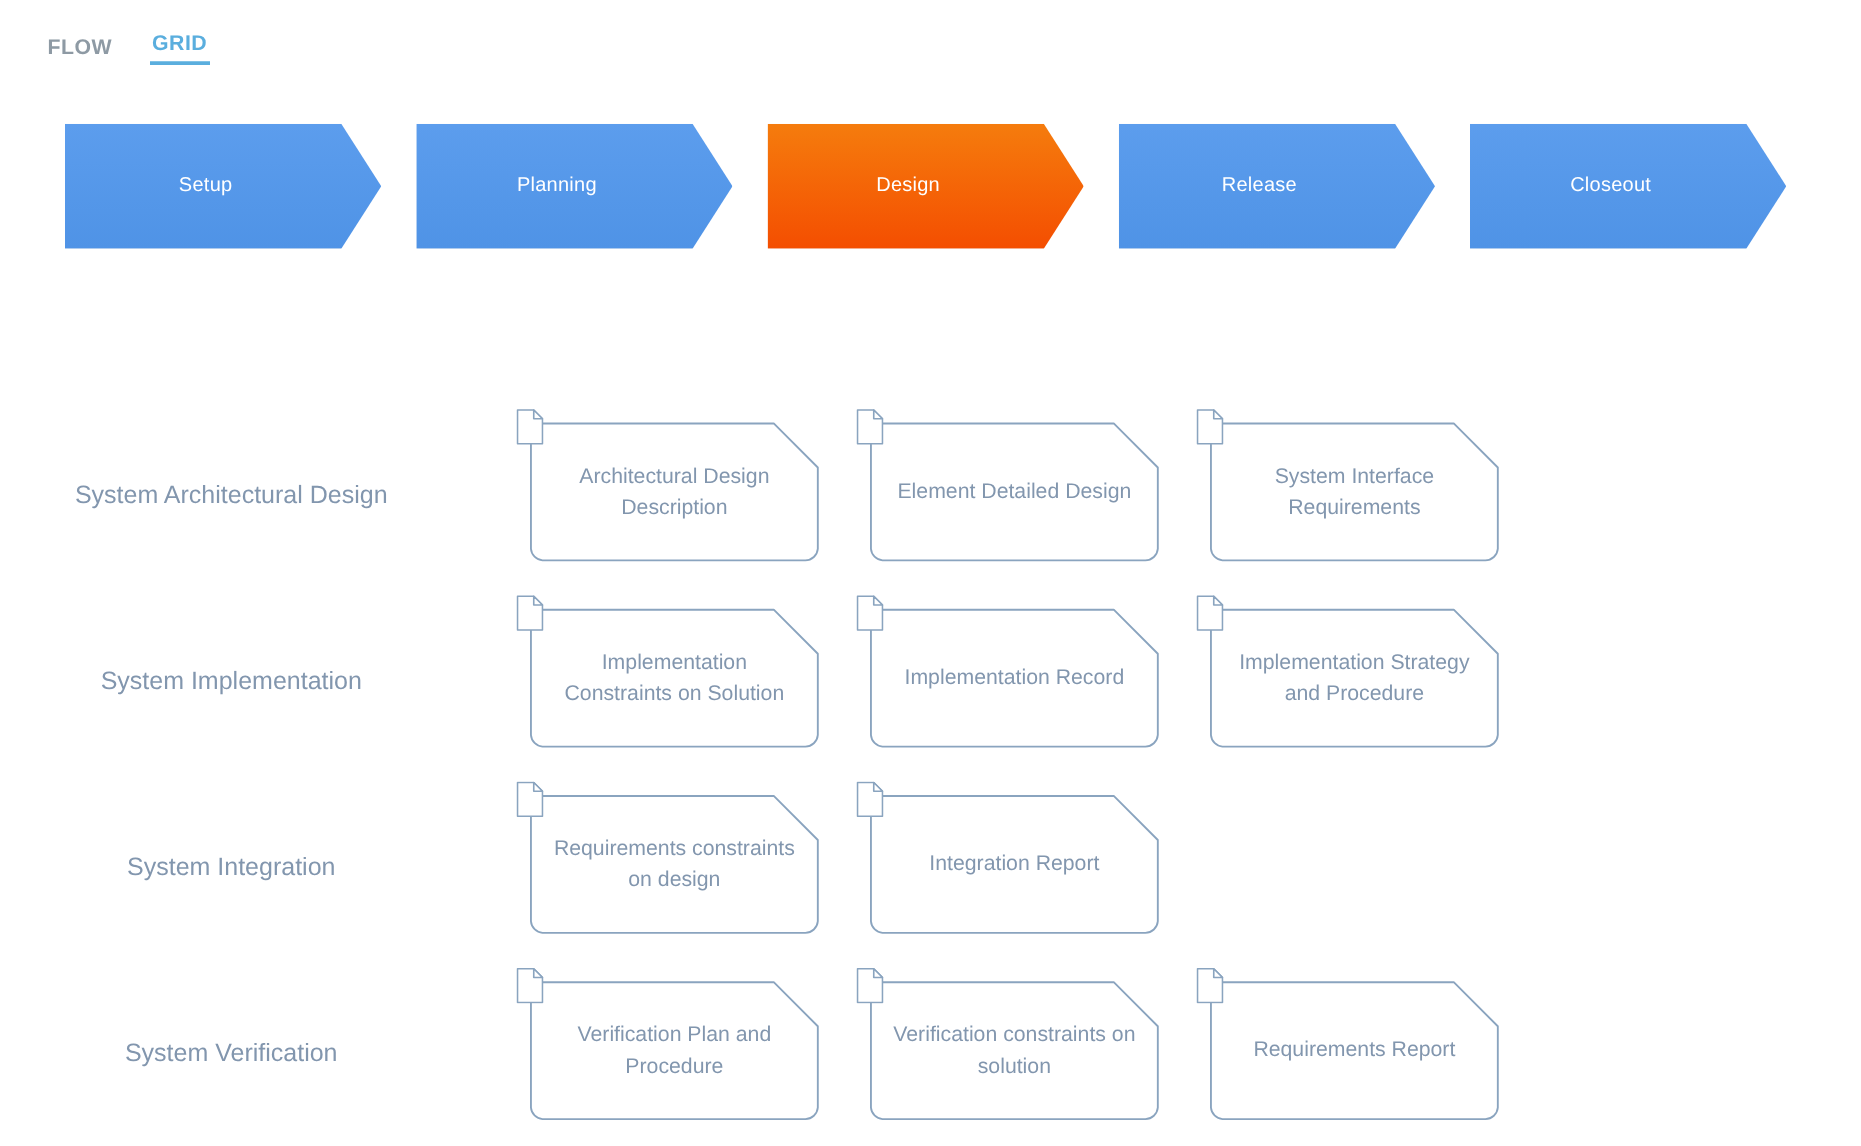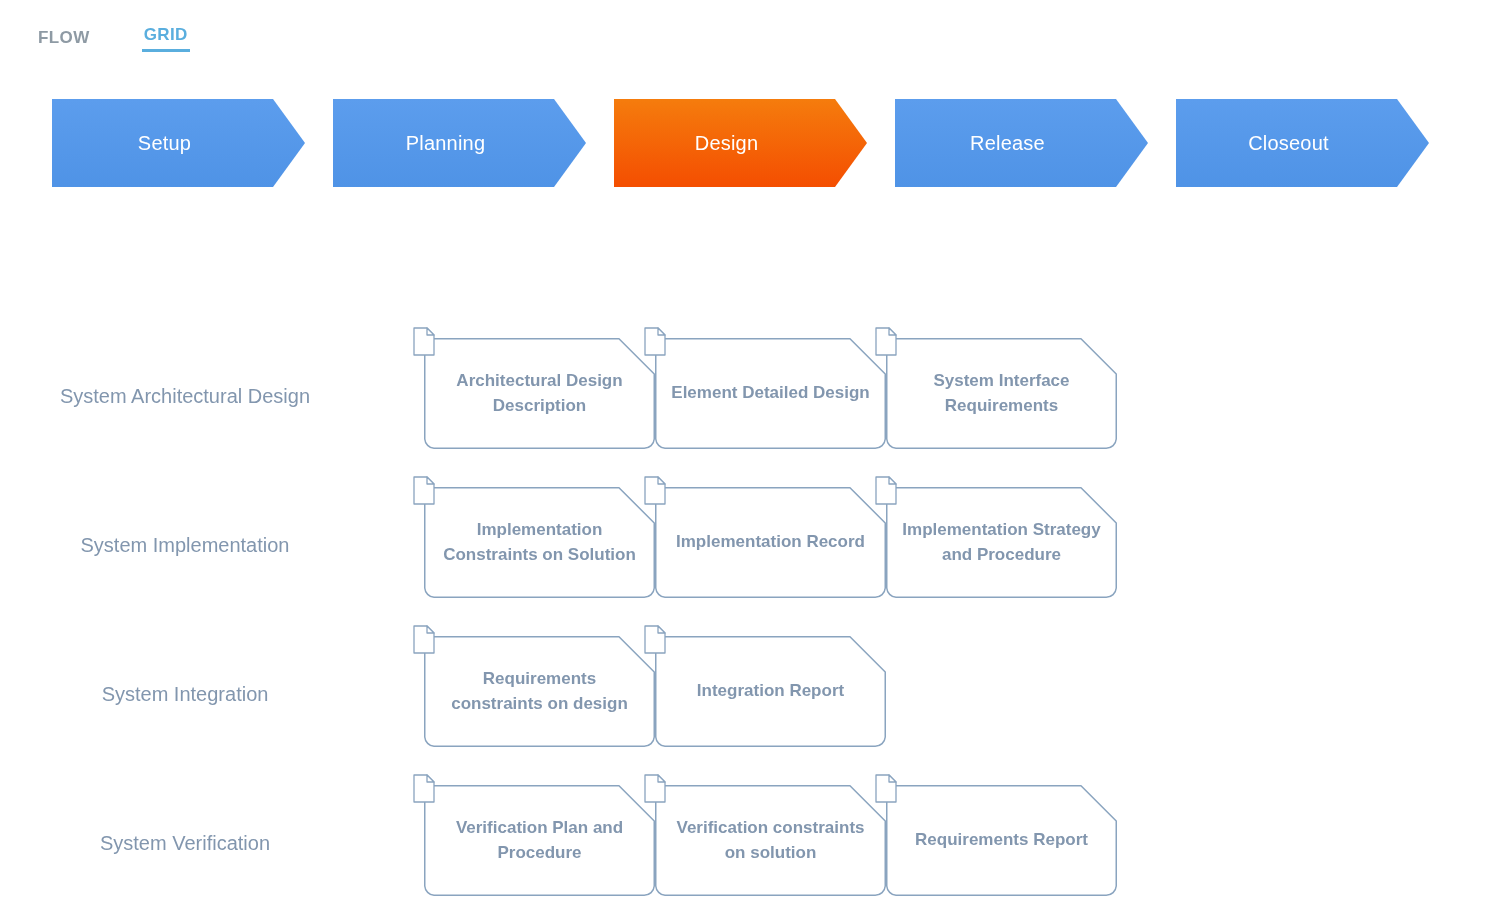--- a/index.html
+++ b/index.html
@@ -36,40 +36,39 @@
     cursor: pointer;
     background: none;
     border: none;
     font-family: inherit;
     line-height: 1;
   }
   .tab.inactive { color: #8e9aa4; }
   .tab.active {
     color: #5aaede;
     border-bottom: 3px solid #5aaede;
-    margin-left: 22px;
   }
 
   
   .stagebar {
     position: absolute;
     left: 52px;
     top: 99px;
     height: 112px;
     width: 1380px;
   }
   .chev {
     position: absolute;
     top: 0;
-    height: 88px;
+    height: 100px;
     display: flex;
     align-items: center;
     justify-content: center;
     color: #ffffff;
-    font-size: 20px;
+    font-size: 16px;
     letter-spacing: 0.2px;
     cursor: pointer;
     -webkit-clip-path: polygon(0 0, calc(100% - 32px) 0, 100% 50%, calc(100% - 32px) 100%, 0 100%);
     clip-path: polygon(0 0, calc(100% - 32px) 0, 100% 50%, calc(100% - 32px) 100%, 0 100%);
     filter: drop-shadow(0px 2px 2px rgba(0,0,0,0.18));
   }
   .chev .chev-label {
     
     transform: translateX(-14px);
     pointer-events: none;
@@ -100,21 +99,21 @@
     text-align: center;
     font-size: 20px;
     color: #8296ae;
     padding: 0 14px;
   }
   .cells {
     position: absolute;
     left: 414px;
     top: 0;
     display: flex;
-    font-weight: bold;
+    gap: 41px;
   }
   .cell {
     width: 231px;
     height: 149px;
     position: relative;
   }
   .cell.empty { visibility: hidden; }
 
   
   .doc-card {

